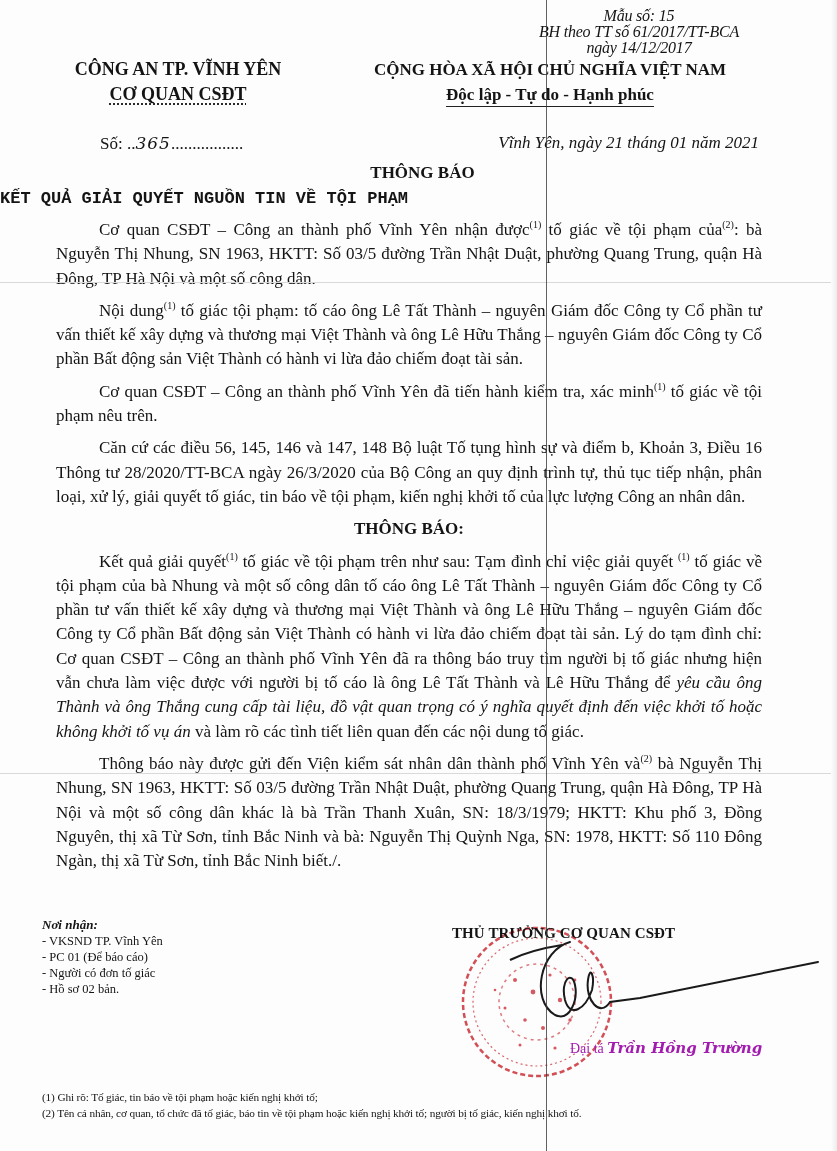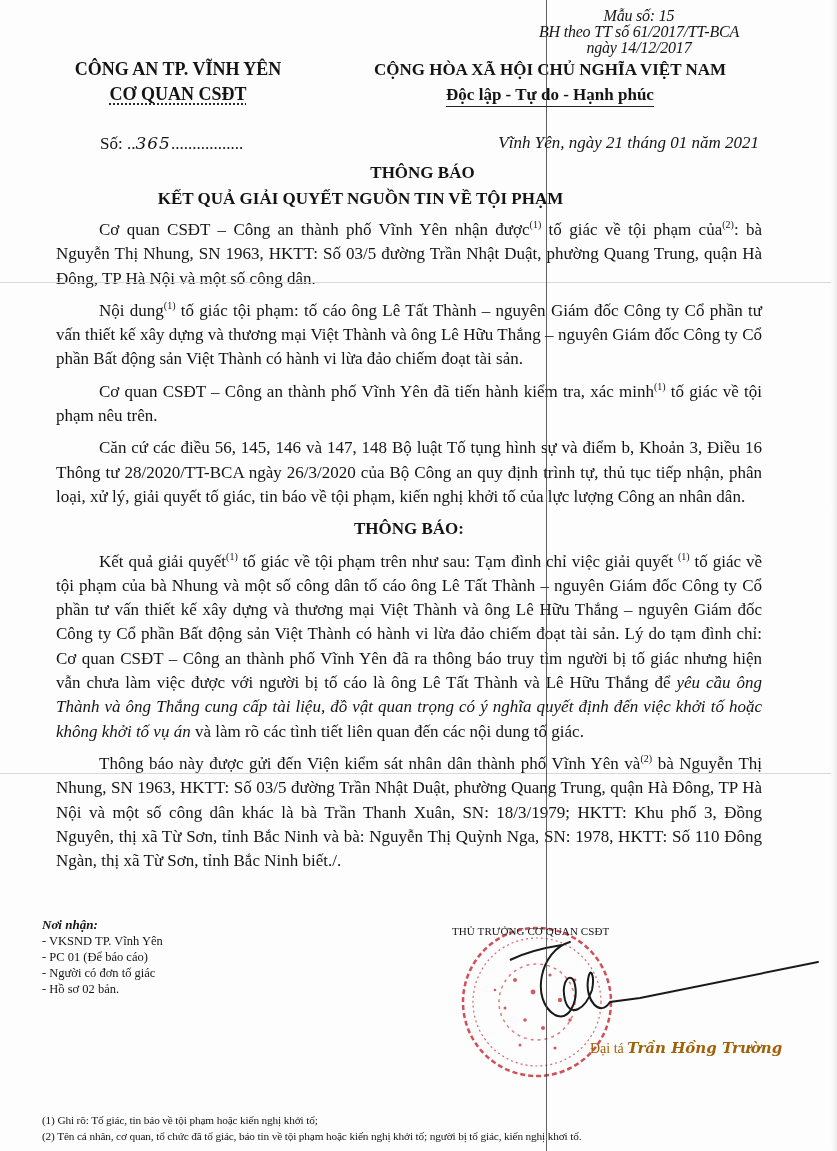--- a/index.html
+++ b/index.html
@@ -20,37 +20,37 @@
   .hdr-left { position: absolute; left: 44px; top: 57px; width: 268px; text-align: center; font-weight: bold; font-size: 18px; line-height: 25px; }
   .hdr-left .u { text-decoration: underline; text-decoration-style: dotted; text-underline-offset: 4px; }
   .hdr-right { position: absolute; left: 334px; top: 57px; width: 432px; text-align: center; font-weight: bold; font-size: 17px; line-height: 25px; }
   .hdr-right .motto { display: inline-block; border-bottom: 1.5px solid #222; padding-bottom: 0; line-height: 22px; }
 
   .so { position: absolute; left: 100px; top: 133px; font-size: 17px; }
   .so .num { font-family: "DejaVu Serif", serif; font-style: italic; font-size: 17px; letter-spacing: 1px; }
   .dateline { position: absolute; right: 78px; top: 133px; font-style: italic; font-size: 17px; }
 
   .title1 { position: absolute; left: 4px; width: 837px; top: 163px; text-align: center; font-weight: bold; font-size: 17px; }
-  .title2 { position: absolute; left: 0; width: 721px; top: 189px; text-align: center; font-weight: bold; font-size: 17px; }
+  .title2 { position: absolute; left: 0; width: 721px; top: 189px; text-align: left; font-weight: bold; font-size: 17px; font-family: Liberation Mono, monospace; }
 
   .body { position: absolute; left: 44px; width: 718px; font-size: 17px; line-height: 24.3px; text-align: justify; }
   .body p { margin: 0 0 8px 12px; text-indent: 43px; }
   .body sup { font-size: 10px; line-height: 0; }
   .center-bold { text-align: center; font-weight: bold; text-indent: 0 !important; }
 
   .recipients { position: absolute; left: 42px; top: 917px; font-family: "Liberation Serif", serif; font-size: 12.5px; line-height: 16px; }
   .recipients .lbl { font-weight: bold; font-style: italic; font-size: 13px; }
 
-  .sig-title { position: absolute; left: 452px; top: 925px; font-weight: normal; font-size: 11px; white-space: nowrap; letter-spacing: .1px; }
+  .sig-title { position: absolute; left: 452px; top: 925px; font-weight: bold; font-size: 15px; white-space: nowrap; letter-spacing: .1px; }
   .stamp { position: absolute; left: 455px; top: 920px; width: 165px; height: 165px; }
   .signature { position: absolute; left: 500px; top: 940px; width: 320px; height: 90px; }
-  .signer { position: absolute; left: 590px; top: 1039px; color: #a16207; font-size: 14px; white-space: nowrap; }
+  .signer { position: absolute; left: 570px; top: 1039px; color: #a21caf; font-size: 14px; white-space: nowrap; }
   .signer .name { font-style: italic; font-family: "DejaVu Serif", serif; font-size: 15px; font-weight: bold; }
 
-  .footnotes { position: absolute; left: 42px; top: 1089px; font-size: 11.3px; line-height: 16px; letter-spacing: -0.15px; white-space: nowrap; margin-top: 23px; }
+  .footnotes { position: absolute; left: 42px; top: 1089px; font-size: 11.3px; line-height: 16px; letter-spacing: -0.15px; white-space: nowrap; }
 </style>
 </head>
 <body>
 
 <div class="page">
 
   <div class="form-ref">
     <div>Mẫu số: 15</div>
     <div>BH theo TT số 61/2017/TT-BCA</div>
     <div>ngày 14/12/2017</div>

